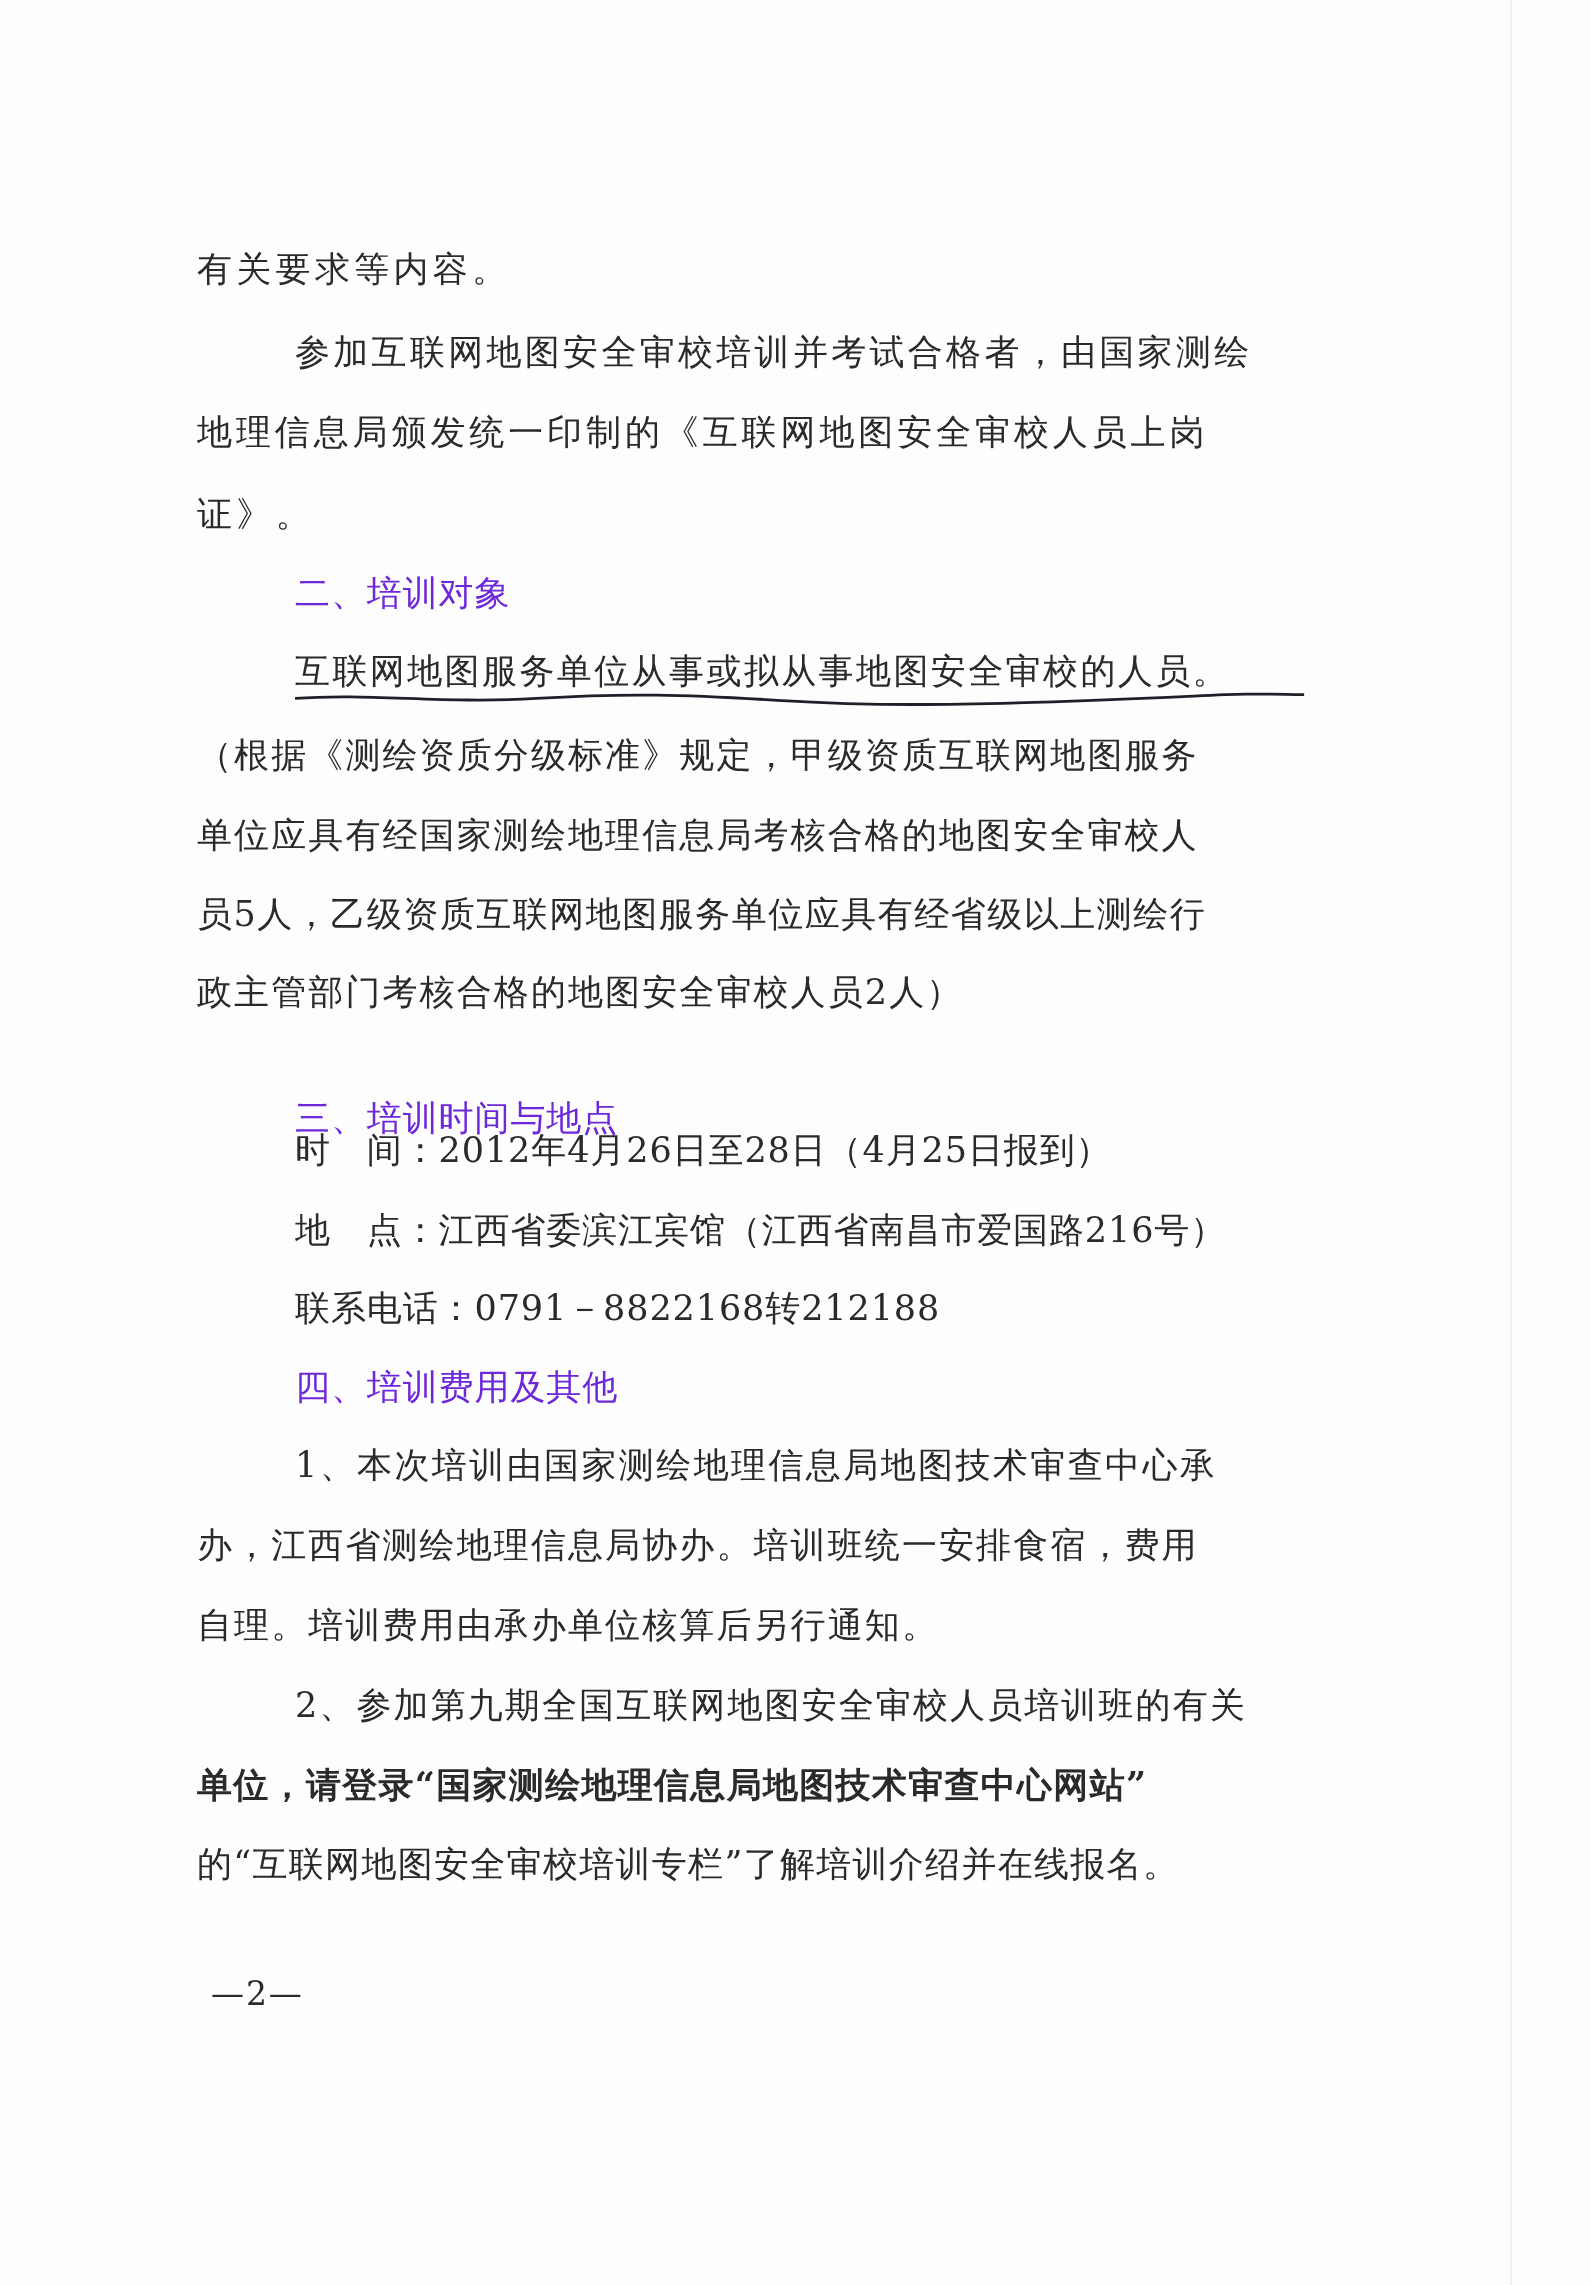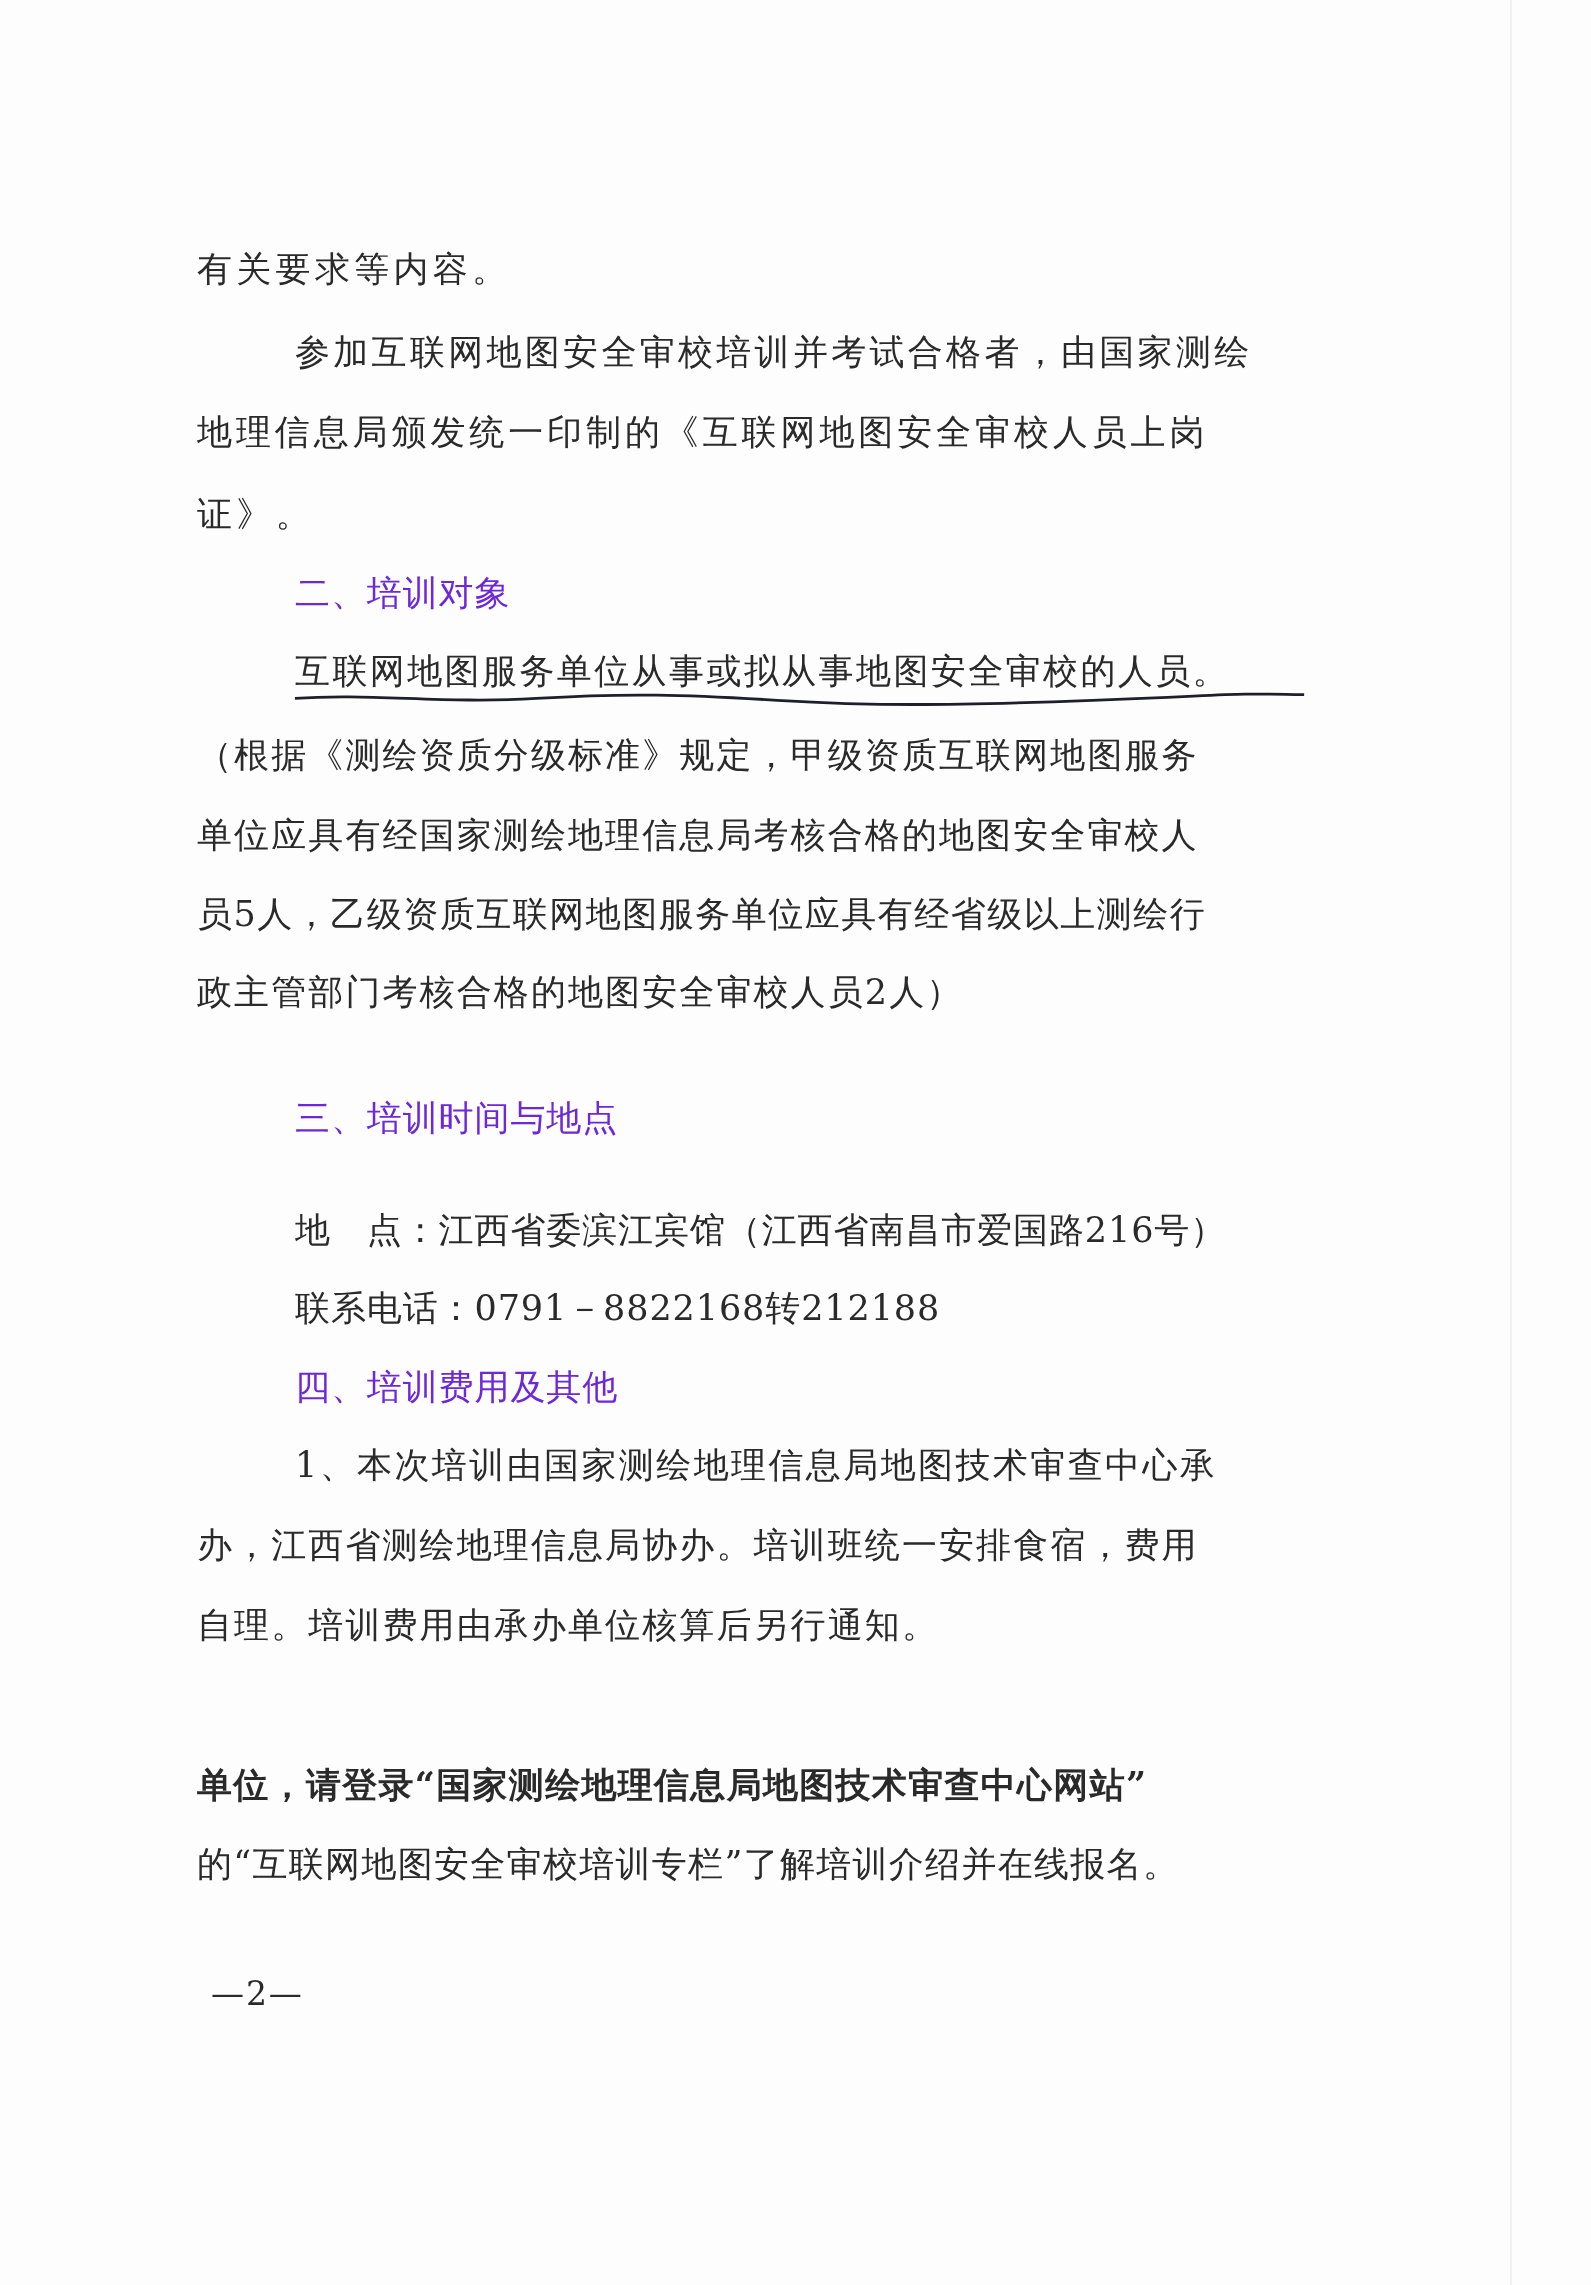--- a/index.html
+++ b/index.html
@@ -38,25 +38,27 @@
   <div class="line indent" style="top:649px;letter-spacing:2.4px;">互联网地图服务单位从事或拟从事地图安全审校的人员。</div>
   <svg class="wavy" viewBox="0 0 1090 20" preserveAspectRatio="none">
     <path d="M0 8 C 80 2, 160 14, 260 8 S 420 4, 520 10 S 700 16, 860 10 S 1000 2, 1088 4" stroke="#1f1f2a" stroke-width="3" fill="none"></path>
   </svg>
   <div class="line" style="top:733px;letter-spacing:2.1px;">（根据《测绘资质分级标准》规定，甲级资质互联网地图服务</div>
   <div class="line" style="top:813px;letter-spacing:2.1px;">单位应具有经国家测绘地理信息局考核合格的地图安全审校人</div>
   <div class="line" style="top:892px;letter-spacing:1.5px;">员5人，乙级资质互联网地图服务单位应具有经省级以上测绘行</div>
   <div class="line" style="top:970px;letter-spacing:2.1px;">政主管部门考核合格的地图安全审校人员2人）</div>
 
   <div class="line indent heading" style="top:1096px;">三、培训时间与地点</div>
+  <div class="line indent" style="top:1128px;letter-spacing:0.9px;">时　间：2012年4月26日至28日（4月25日报到）</div>
   <div class="line indent" style="top:1208px;letter-spacing:0.9px;">地　点：江西省委滨江宾馆（江西省南昌市爱国路216号）</div>
   <div class="line indent" style="top:1286px;letter-spacing:0.9px;">联系电话：0791－8822168转212188</div>
 
   <div class="line indent heading" style="top:1365px;">四、培训费用及其他</div>
   <div class="line indent" style="top:1443px;letter-spacing:2.4px;">1、本次培训由国家测绘地理信息局地图技术审查中心承</div>
   <div class="line" style="top:1523px;letter-spacing:2.1px;">办，江西省测绘地理信息局协办。培训班统一安排食宿，费用</div>
   <div class="line" style="top:1603px;letter-spacing:2.1px;">自理。培训费用由承办单位核算后另行通知。</div>
+  <div class="line indent" style="top:1683px;letter-spacing:2.1px;">2、参加第九期全国互联网地图安全审校人员培训班的有关</div>
   <div class="line" style="top:1762px;letter-spacing:1.3px;font-weight:bold;">单位，请登录“国家测绘地理信息局地图技术审查中心网站”</div>
   <div class="line" style="top:1842px;letter-spacing:1.3px;">的“互联网地图安全审校培训专栏”了解培训介绍并在线报名。</div>
 
   <div class="pagenum">—2—</div>
 </div>
 
 
 </body></html>

